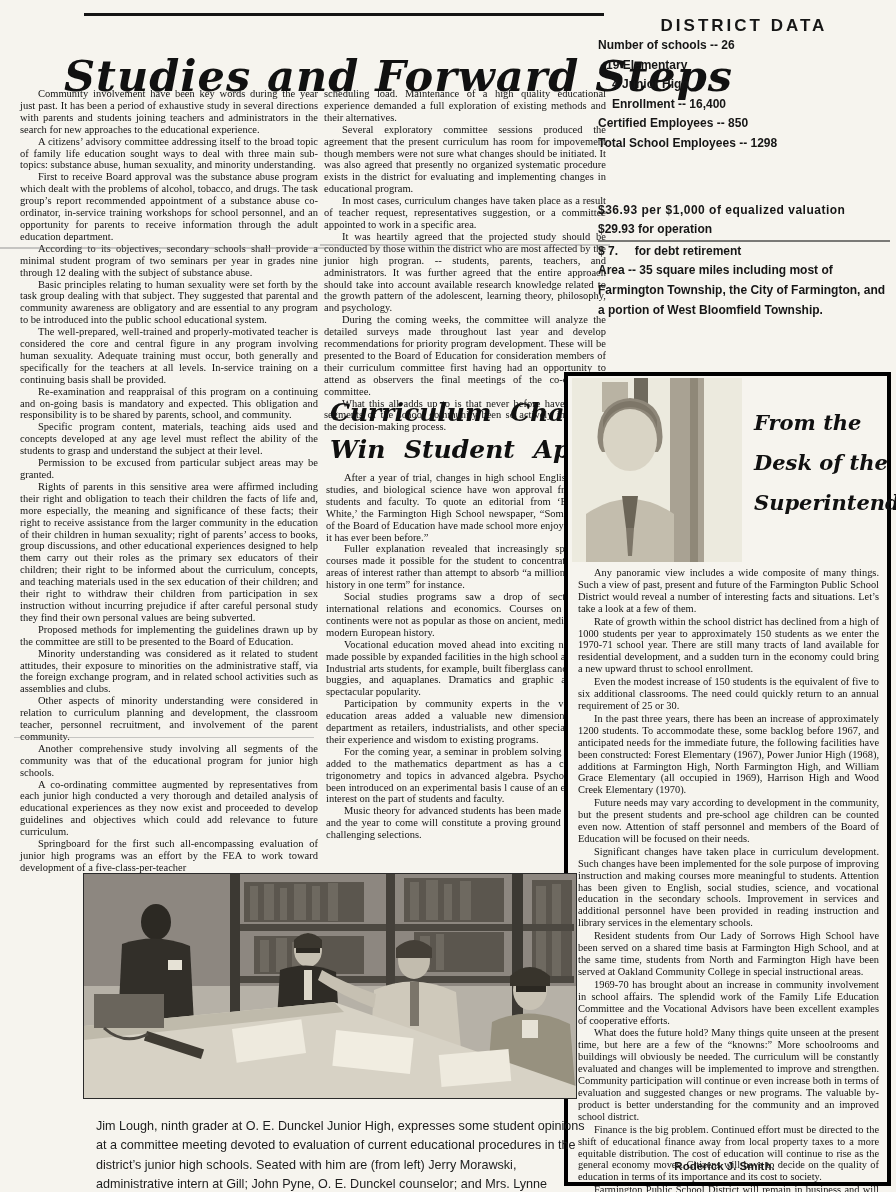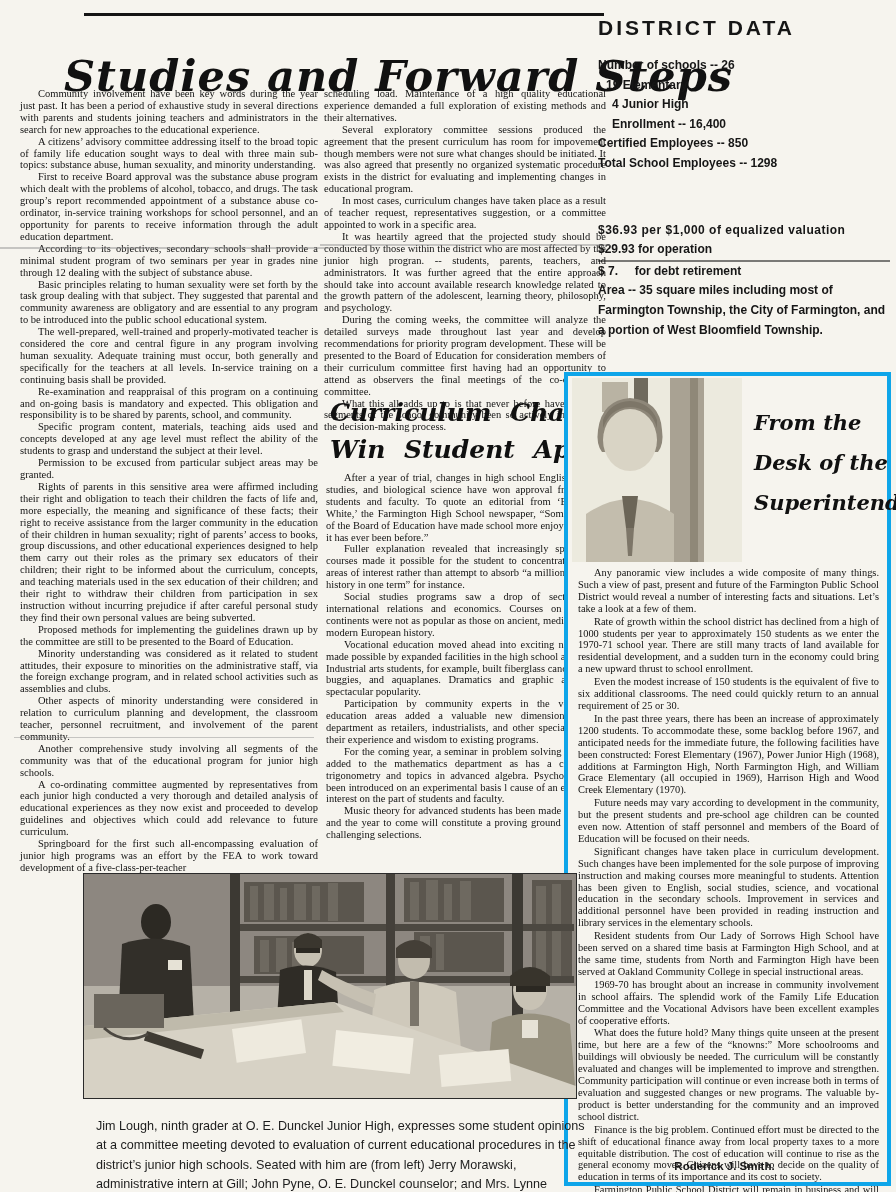--- a/index.html
+++ b/index.html
@@ -10,41 +10,41 @@
   }
   
   .top-rule{position:absolute;left:84px;top:13px;width:520px;height:3px;background:#141414;}
   .masthead{
     position:absolute;left:64px;top:22px;width:548px;text-align:center;
     font-family:"DejaVu Serif", serif;font-style:italic;font-weight:bold;
     font-size:43px;letter-spacing:1px;color:#111;white-space:nowrap;
   }
   
   .district{position:absolute;left:598px;top:16px;width:292px;font-family:"Liberation Sans", sans-serif;font-weight:bold;color:#161616;}
-  .district .dd-title{font-size:21px;letter-spacing:3px;margin:0 0 16px 0;}
+  .district .dd-title{font-size:17px;letter-spacing:3px;text-align:center;margin:0 0 0 0;}
   .dd-lines p{margin:0;font-size:12px;line-height:19.6px;}
   .dd-lines p:nth-child(2){padding-left:8px;}
   .dd-lines p:nth-child(3),
   .dd-lines p:nth-child(4){padding-left:14px;}
   .dd-lines p:nth-child(7){letter-spacing:0.5px;margin-top:47px;}
   .dd-lines p:nth-child(8){border-bottom:2px solid rgba(20,20,20,.55);}
   .dd-lines p:nth-child(13){border-top:2px dotted rgba(20,20,20,.6);padding-top:4px;margin-top:4px;font-size:16px;line-height:22.5px;letter-spacing:0.4px;}
   
   .bodycol p{margin:0;text-indent:18px;text-align:justify;font-size:10.5px;line-height:11.9px;color:#131313;}
   .col-left{position:absolute;left:20px;top:88px;width:298px;}
   .col-mid-top{position:absolute;left:324px;top:88px;width:282px;}
   .col-mid-top p:first-child{text-indent:0;}
   .col-mid-bottom{position:absolute;left:326px;top:472px;width:276px;}
   
   .headline{position:absolute;left:330px;top:394px;width:280px;
     font-family:"DejaVu Serif", serif;font-style:italic;font-weight:bold;color:#101010;}
   .headline div{font-size:25px;line-height:37px;word-spacing:10px;white-space:nowrap;}
   
   .super-box{position:absolute;left:564px;top:372px;width:327px;height:814px;
-    border:4px solid #0ea5e9;background:#f6f4ee;box-sizing:border-box;}
+    border:4px solid #000000;background:#f6f4ee;box-sizing:border-box;}
   .portrait{position:absolute;left:4px;top:2px;width:170px;height:184px;}
   .super-heading{position:absolute;left:186px;top:34px;font-family:"DejaVu Serif", serif;
     font-style:italic;font-weight:bold;font-size:21px;color:#101010;}
   .super-heading div{margin-bottom:15px;white-space:nowrap;}
   .super-body{position:absolute;left:9px;top:190px;width:303px;}
   .super-body p{margin:1px;text-indent:16px;text-align:justify;font-size:10.4px;line-height:11.9px;color:#131313;}
   .signature{margin-top:2px;text-align:center;font-weight:bold;font-size:11.5px;padding-right:8px;font-family:"Liberation Sans", sans-serif;}
   
   .meeting-photo{position:absolute;left:84px;top:874px;width:492px;height:224px;outline:1px solid #2a2a2a;}
   

